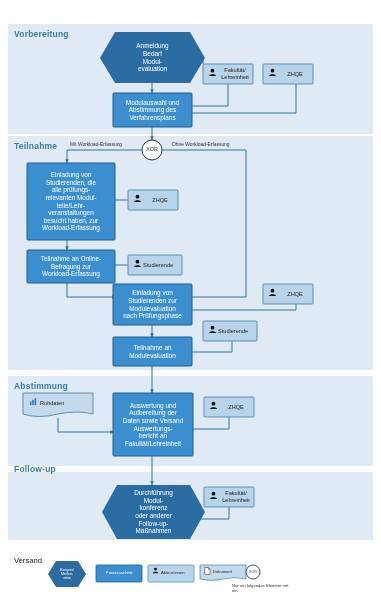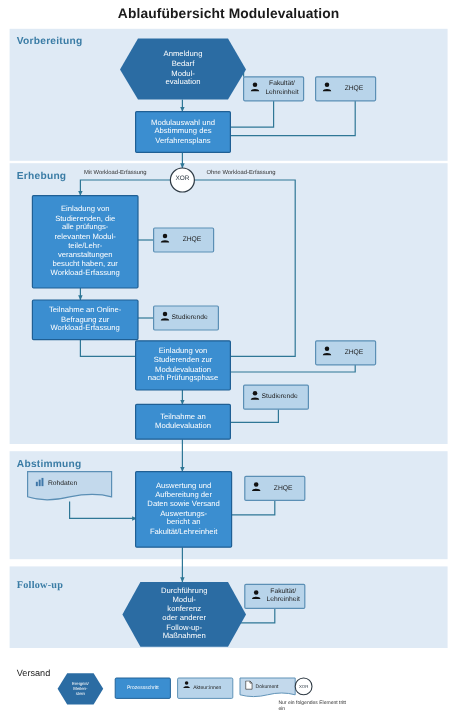--- a/index.html
+++ b/index.html
@@ -115,31 +115,30 @@
   .icon-chart {
     position: absolute;
     pointer-events: none;
   }
 </style>
 </head>
 <body>
 
 <div id="page">
 
-  <div id="page-title">Ablaufübersicht Modulevaluation</div>
 
   <div class="band" style="top:24px;height:110px;"></div>
   <div class="band" style="top:136px;height:234px;"></div>
   <div class="band" style="top:376px;height:90px;"></div>
   <div class="band" style="top:472px;height:68px;"></div>
 
   <div class="band-label" style="left:14px;top:29px;">Vorbereitung</div>
-  <div class="band-label" style="left:14px;top:141px;">Erhebung</div>
+  <div class="band-label" style="left:14px;top:141px;">Teilnahme</div>
   <div class="band-label" style="left:14px;top:381px;">Abstimmung</div>
-  <div class="band-label" style="left:14px;top:482px;font-family:Liberation Serif, serif;">Follow-up</div>
+  <div class="band-label" style="left:14px;top:464px;">Follow-up</div>
 
   <svg class="layer" viewBox="0 0 381 599">
     <defs>
       <marker id="arw" viewBox="0 0 8 8" refX="6.2" refY="4" markerWidth="5" markerHeight="5" orient="auto-start-reverse">
         <path d="M0,1 L6.5,4 L0,7 z" fill="#2f7796"></path>
       </marker>
     </defs>
 
     <g stroke="#2f7796" stroke-width="1" fill="none">
 

